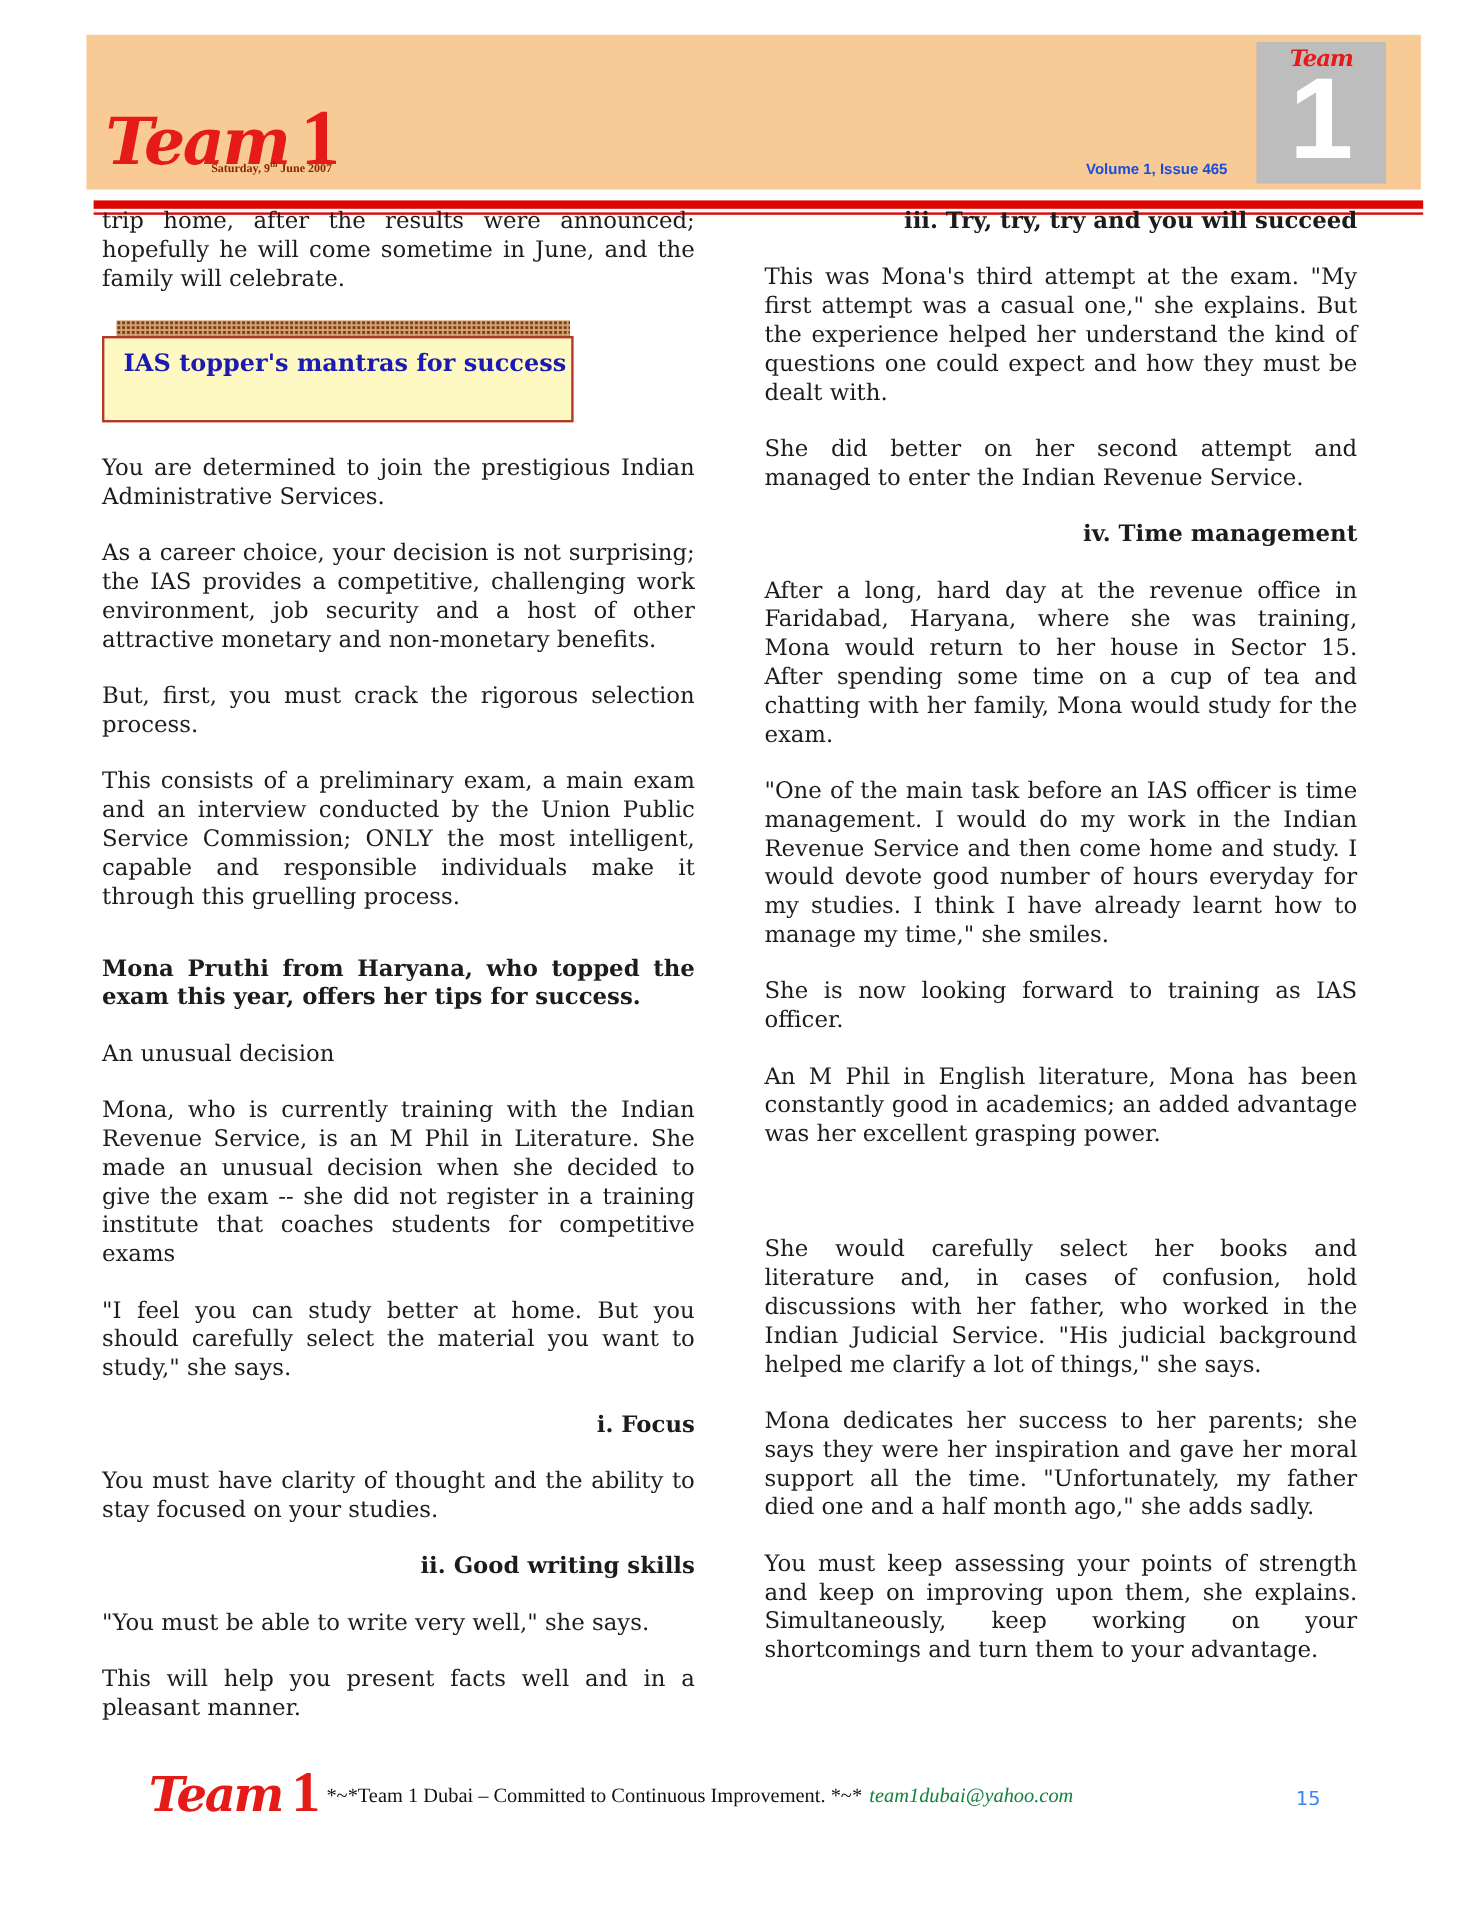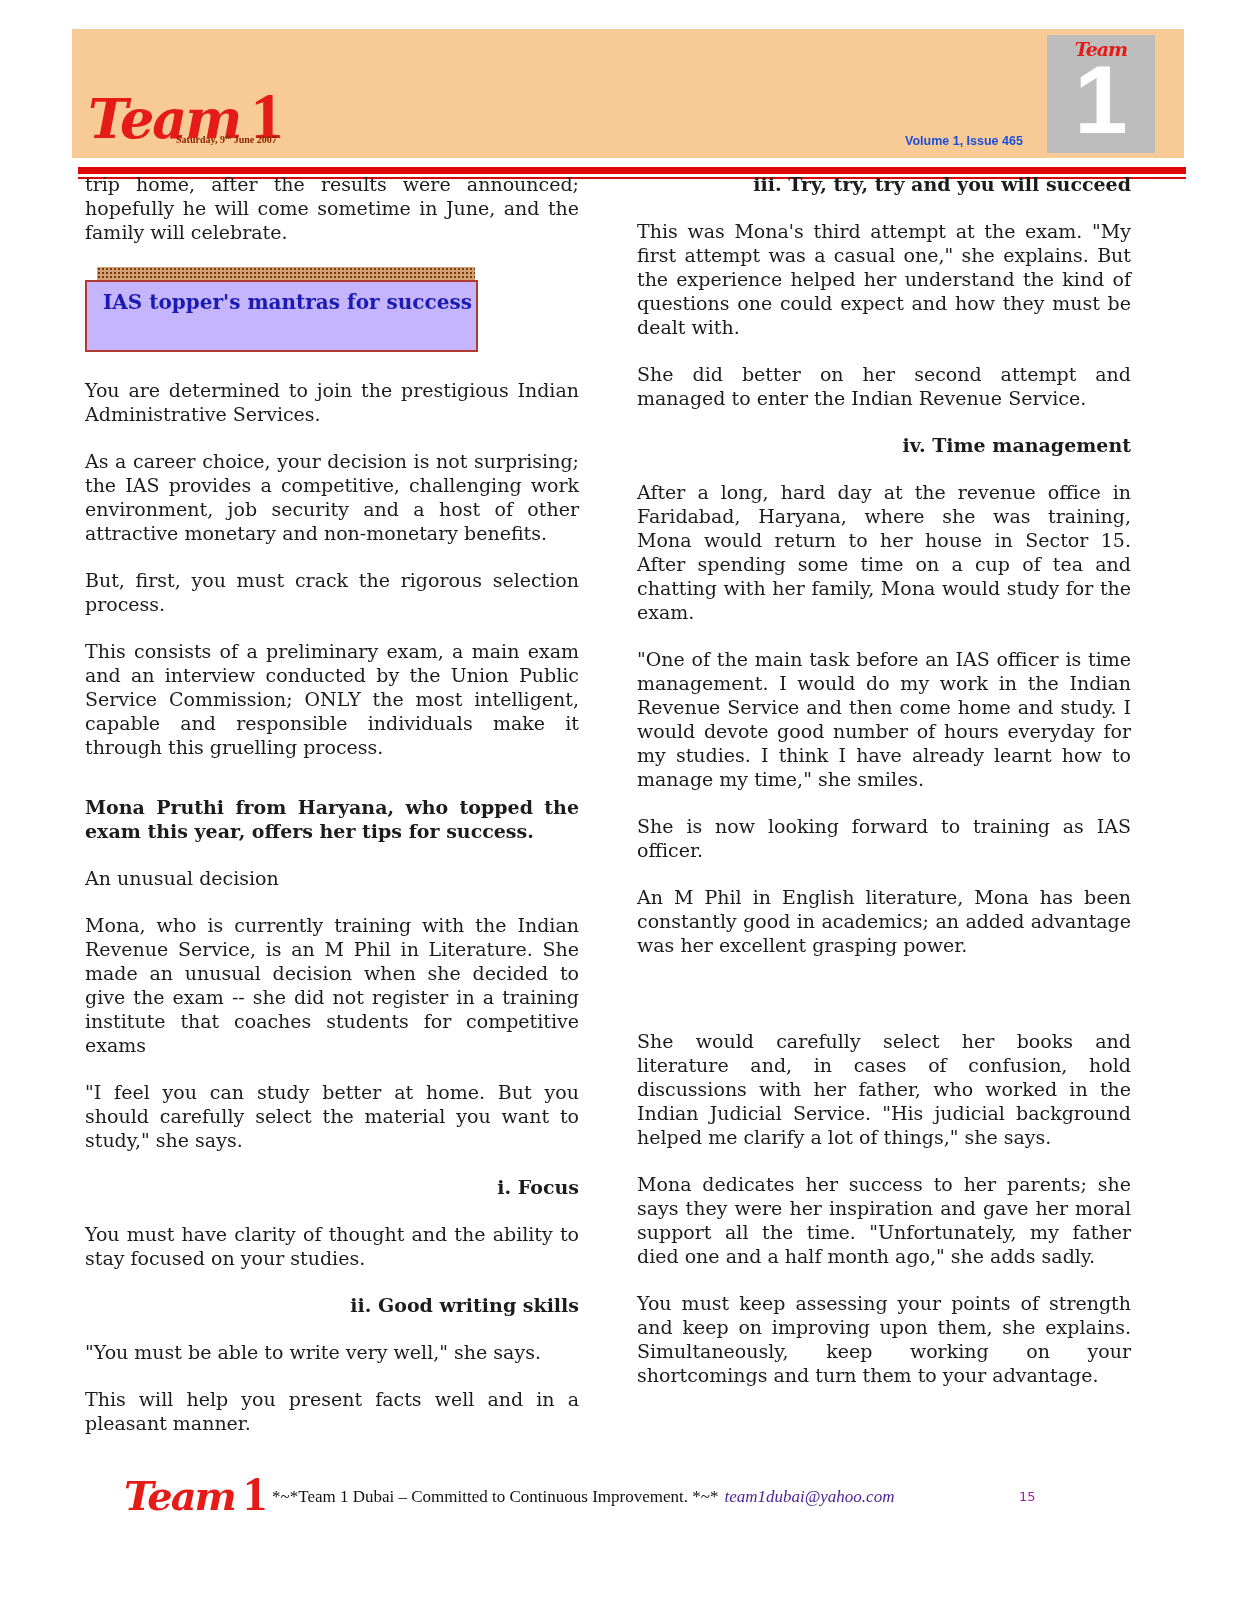--- a/index.html
+++ b/index.html
@@ -35,31 +35,31 @@
   
   .ias-wrap{position:relative;height:77px;margin:4px 0 34px 0;}
   .ias-pattern{
     position:absolute;left:12px;top:0;width:378px;height:68px;
     background-color:#D2A173;
     background-image:radial-gradient(#7B3B12 1.1px, rgba(0,0,0,0) 1.4px);
     background-size:4px 4px;
   }
   .ias-box{
     position:absolute;left:0;top:13px;width:373px;height:60px;
-    background:#c4b5fd;border:2px solid #B03A2E;
+    background:#fef9c3;border:2px solid #B03A2E;
     padding:8px 0 0 16px;box-sizing:content-box;
   }
   .ias-title{font-weight:bold;font-size:20px;color:#1B1BB3;text-align:left;}
   
   .footer-logo{position:absolute;left:124px;top:1466px;white-space:nowrap;}
   .footer-logo .script{font-style:italic;font-weight:bold;font-size:40px;color:#E41B17;letter-spacing:-2px;}
   .footer-logo .one{font-family:"Liberation Serif",serif;font-weight:bold;font-size:48px;color:#E41B17;margin-left:8px;}
   .footer-text{position:absolute;left:272px;top:1487px;font-family:"Liberation Serif",serif;font-size:17px;color:#111;white-space:nowrap;}
-  .footer-text .email{color:#4c1d95;font-style:italic;text-decoration:none;margin-left:6px;}
-  .page-num{position:absolute;left:1019px;top:1489px;font-family:"DejaVu Sans",sans-serif;font-size:13px;color:#a21caf;}
+  .footer-text .email{color:#15803d;font-style:italic;text-decoration:none;margin-left:6px;}
+  .page-num{position:absolute;left:1080px;top:1489px;font-family:"DejaVu Sans",sans-serif;font-size:16px;color:#3b82f6;}
 </style>
 </head>
 <body>
 
 <div id="page">
 
   <div class="banner"></div>
   <div class="masthead">
     <span class="script">Team</span><span class="one">1</span>
   </div>

